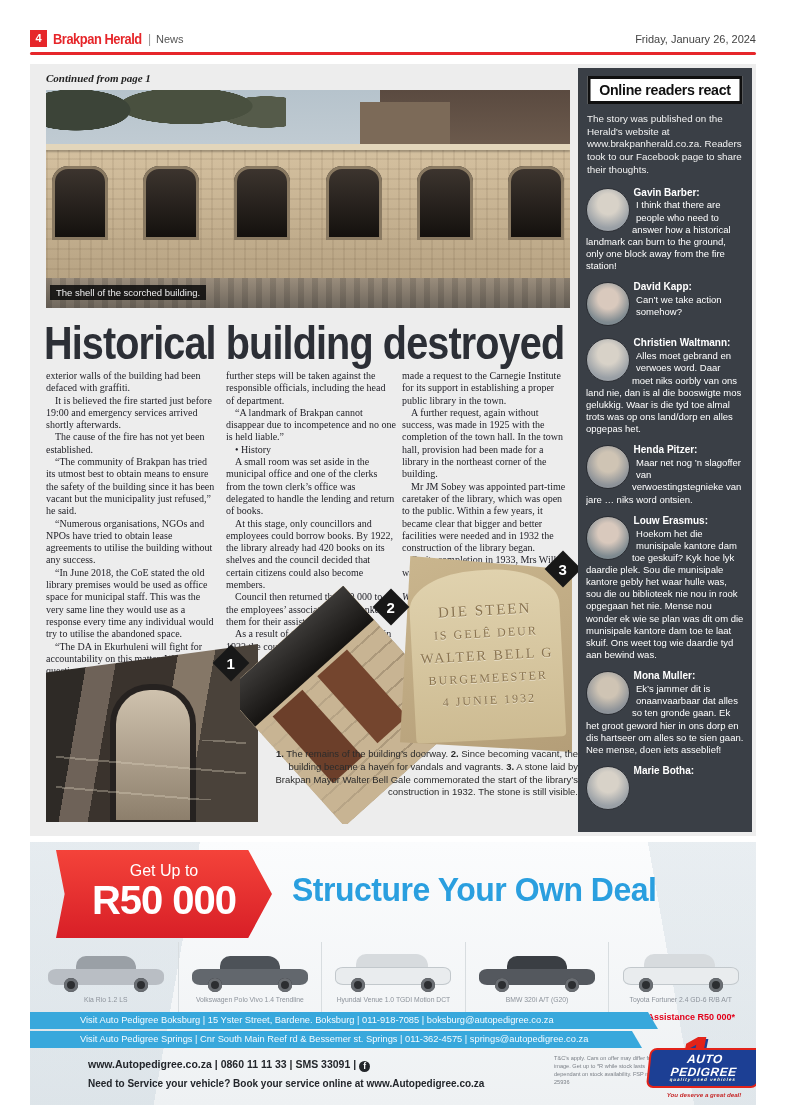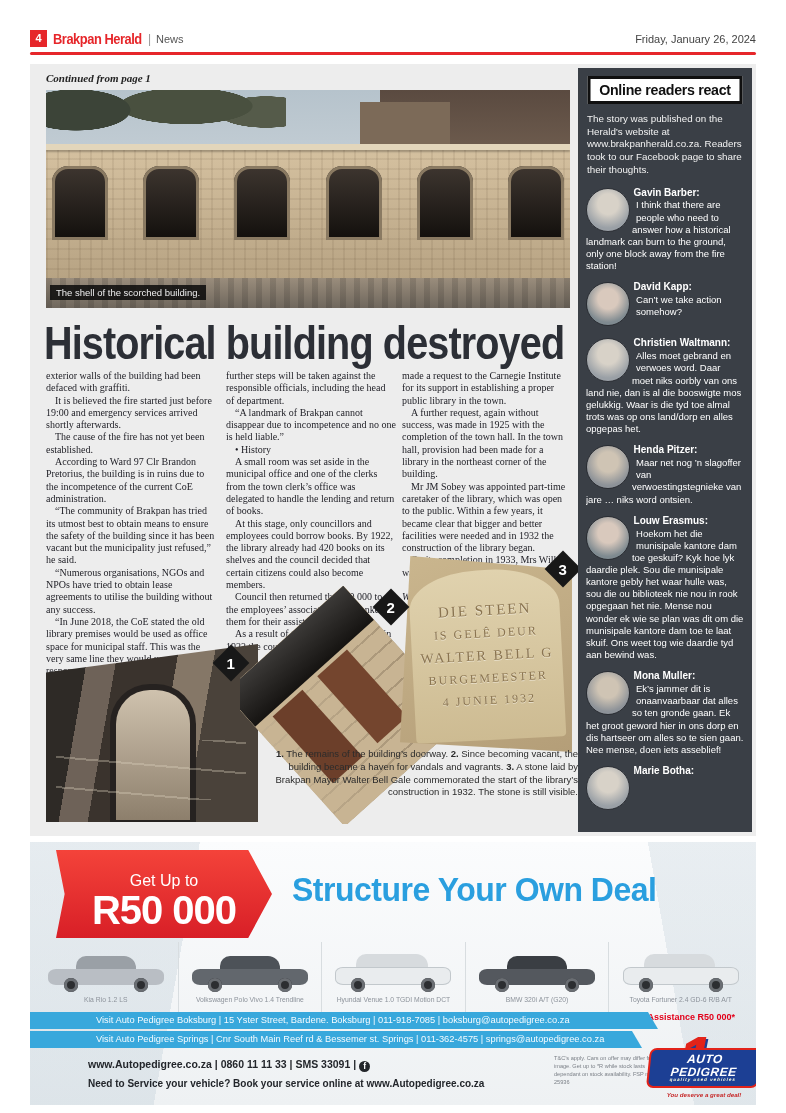--- a/index.html
+++ b/index.html
@@ -93,21 +93,21 @@
   .comment:nth-of-type(3n) .avatar { background:radial-gradient(circle at 50% 38%, #d9c9bd 0 30%, #7f8a90 70%); }
   .cname { font-weight:bold; font-size:10px; display:block; }
 
   
   .ad { position:absolute; left:30px; top:842px; width:726px; height:263px; background:linear-gradient(#fbfcfd,#eef1f3); overflow:hidden; }
   .ad-bgshape { position:absolute; left:0; top:0; width:100%; height:100%;
     background:linear-gradient(100deg, rgba(190,205,215,.35) 0 22%, transparent 22%),
                linear-gradient(260deg, rgba(190,205,215,.3) 0 14%, transparent 14%); }
   .ribbon { position:absolute; left:26px; top:8px; width:216px; height:88px;
     background:linear-gradient(#f4433a,#d81f27); clip-path:polygon(0 0, 89% 0, 100% 50%, 89% 100%, 0 100%, 4% 50%);
-    color:#fff; text-align:center; padding-top:22px; }
+    color:#fff; text-align:center; padding-top:12px; }
   .ribbon .r1 { font-size:16px; }
   .ribbon .r2 { font-size:40px; font-weight:bold; letter-spacing:-1px; line-height:1.0; }
   .ribbon .r3 { font-size:16px; }
   .ad-headline { position:absolute; left:262px; top:28px; width:460px; color:#2a9fdf; font-weight:bold; font-size:34px; letter-spacing:-0.5px; transform:scaleX(.94); transform-origin:left; white-space:nowrap; }
 
   .cars { position:absolute; left:4px; top:100px; width:718px; display:flex; }
   .carcol { width:20%; text-align:center; padding:4px 6px 0 6px; border-left:1px solid #d8dde0; }
   .carcol:first-child { border-left:none; }
   .car { position:relative; width:116px; height:46px; margin:0 auto 4px auto; }
   .car .cab { position:absolute; bottom:18px; left:24%; width:52%; height:18px; border-radius:10px 12px 0 0; }
@@ -115,21 +115,21 @@
   .car .w1,.car .w2 { position:absolute; bottom:0; width:14px; height:14px; border-radius:50%; background:#2c2e31; box-shadow:inset 0 0 0 3px #6a6e73; }
   .car .w1 { left:16px; } .car .w2 { right:16px; }
   .c-silver .cab{background:#9aa0a6;} .c-silver .bod{background:#b9bec4;}
   .c-dark .cab{background:#4d5258;} .c-dark .bod{background:#62676d;}
   .c-white .cab{background:#d7dbde;} .c-white .bod{background:#e9ecee; box-shadow:inset 0 0 0 1px #c2c8cc;}
   .c-black .cab{background:#3a3e43;} .c-black .bod{background:#54585e;}
   .c-suv .cab{ left:18%; width:62%; height:22px; bottom:16px;} .c-suv .bod{height:18px;}
   .carname { font-size:6.8px; color:#8d939b; height:16px; line-height:1.2; }
   .cardeal { font-size:9px; color:#e2001a; font-weight:bold; }
 
-  .bluebar { position:absolute; left:0; height:17px; background:#38a8dc; color:#f4fbff; font-size:9.3px; line-height:17px; padding-left:66px; clip-path:polygon(0 0, calc(100% - 10px) 0, 100% 100%, 0 100%); }
+  .bluebar { position:absolute; left:0; height:17px; background:#38a8dc; color:#f4fbff; font-size:9.3px; line-height:17px; padding-left:50px; clip-path:polygon(0 0, calc(100% - 10px) 0, 100% 100%, 0 100%); }
   .bar1 { top:170px; width:628px; }
   .bar2 { top:189px; width:612px; }
 
   .ft-line1 { position:absolute; left:58px; top:216px; font-weight:bold; font-size:10.5px; color:#23262b; }
   .fb { display:inline-block; width:11px; height:11px; border-radius:50%; background:#23262b; color:#fff; font-size:8.5px; text-align:center; line-height:11px; font-weight:bold; vertical-align:-1px; }
   .ft-line2 { position:absolute; left:58px; top:236px; font-weight:bold; font-size:10px; color:#23262b; }
   .terms { position:absolute; left:524px; top:212px; width:112px; font-size:5.6px; line-height:1.45; color:#7a7f86; }
 
   .aplogo { position:absolute; left:618px; top:194px; width:112px; text-align:center; }
   .aplogo .one { position:absolute; left:30px; top:-14px; font-size:62px; font-weight:bold; font-style:italic; color:#e2231a; text-shadow:2px 2px 0 #1c3f94; z-index:0; }
@@ -170,21 +170,20 @@
     <div class="mp-rubble"></div>
     <div class="mp-caption">The shell of the scorched building.</div>
   </div>
 
   <div class="headline">Historical building destroyed</div>
 
   <div class="col col1">
     <p class="noindent">exterior walls of the building had been defaced with graffiti.</p>
     <p>It is believed the fire started just before 19:00 and emergency services arrived shortly afterwards.</p>
     <p>The cause of the fire has not yet been established.</p>
-    <p>According to Ward 97 Clr Brandon Pretorius, the building is in ruins due to the incompetence of the current CoE administration.</p>
     <p>“The community of Brakpan has tried its utmost best to obtain means to ensure the safety of the building since it has been vacant but the municipality just refused,” he said.</p>
     <p>“Numerous organisations, NGOs and NPOs have tried to obtain lease agreements to utilise the building without any success.</p>
     <p>“In June 2018, the CoE stated the old library premises would be used as office space for municipal staff. This was the very same line they would use as a response every time any individual would try to utilise the abandoned space.</p>
     <p>“The DA in Ekurhuleni will fight for accountability on this matter. Written questions to council will be asked and upon receiving the relevant information</p>
   </div>
   <div class="col col2">
     <p class="noindent">further steps will be taken against the responsible officials, including the head of department.</p>
     <p>“A landmark of Brakpan cannot disappear due to incompetence and no one is held liable.”</p>
     <p>• History</p>
     <p>A small room was set aside in the municipal office and one of the clerks from the town clerk’s office was delegated to handle the lending and return of books.</p>

